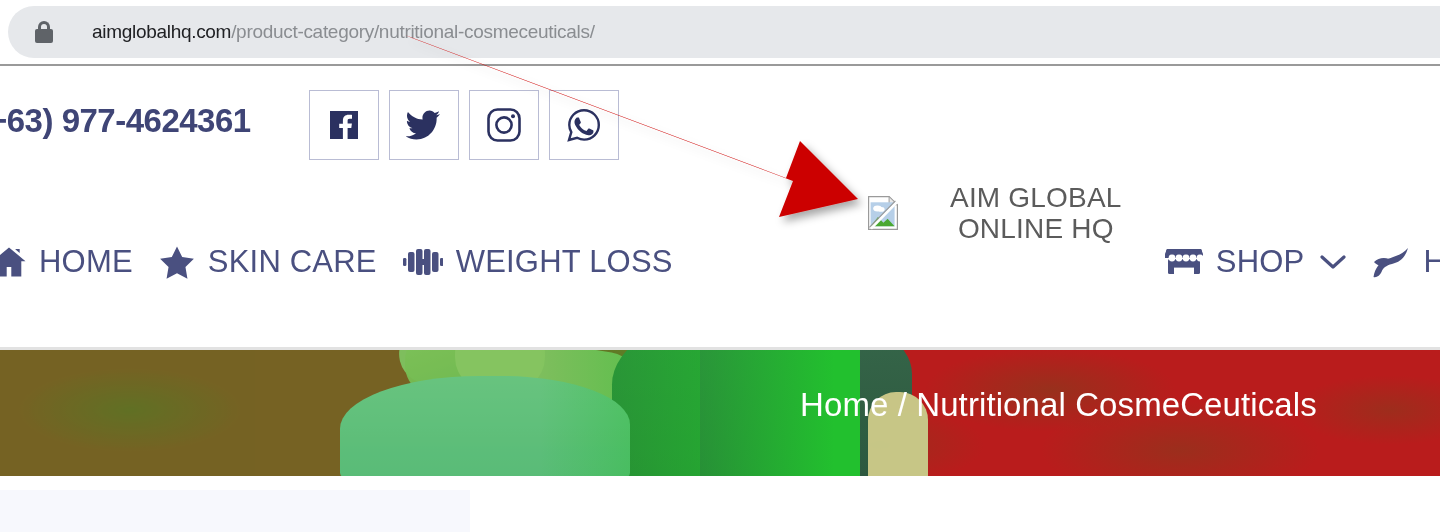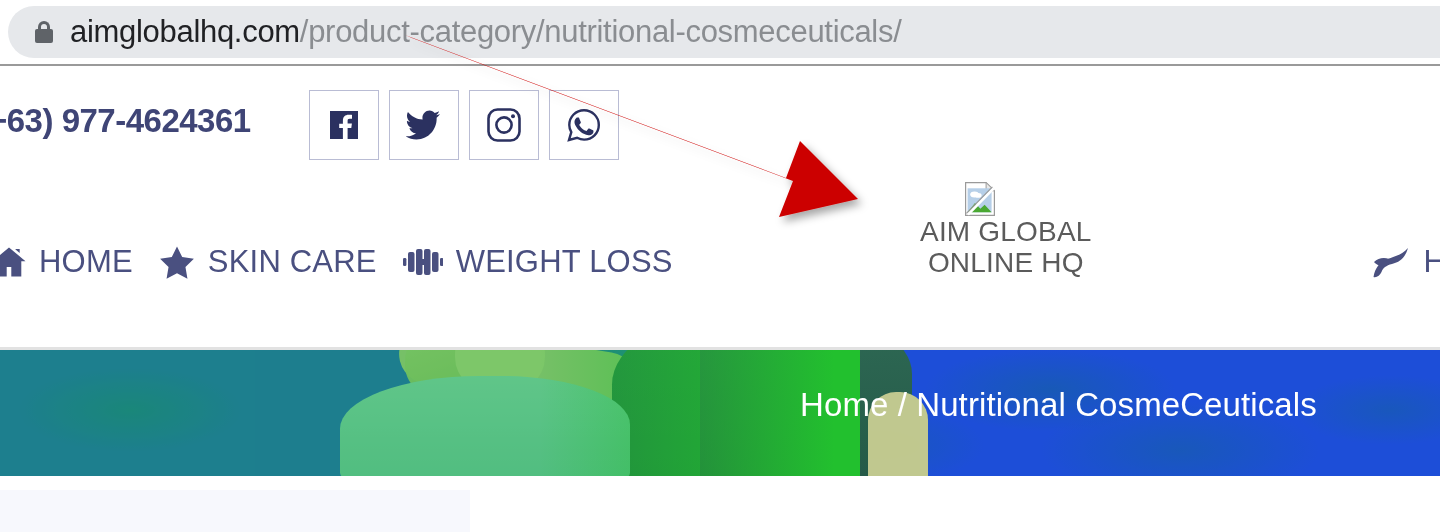--- a/index.html
+++ b/index.html
@@ -47,22 +47,22 @@
     box-sizing: border-box;
   }
   .lock-icon .body {
     position: absolute;
     left: 1px; top: 8px;
     width: 18px; height: 14px;
     background: #5f6368;
     border-radius: 2px;
   }
   .url-text {
-    margin-left: 16px;
-    font-size: 31px;
+    margin-left: 38px;
+    font-size: 19px;
     letter-spacing: -0.3px;
     white-space: nowrap;
   }
   .url-host { color: #202124; font-weight: 400; }
   .url-path { color: #8a8d91; font-weight: 400; }
 
   .urlbar-divider {
     position: absolute;
     left: 0; top: 64px;
     width: 1440px; height: 2px;
@@ -109,21 +109,20 @@
     background: #ffffff;
   }
   .social-box svg { display: block; }
 
   
   .logo-wrap {
     position: absolute;
     left: 868px; top: 116px;
     display: flex;
     align-items: center;
-    flex-direction: column;
   }
   .broken-img {
     width: 30px; height: 34px;
     flex: none;
   }
   .logo-alt {
     margin-left: 52px;
     font-size: 28px;
     color: #5b5b5b;
     line-height: 1.12;
@@ -180,21 +179,21 @@
     left: 0; top: 281px;
     width: 1440px; height: 3px;
     background: #e2e2e2;
   }
 
   
   .banner {
     position: absolute;
     left: 0; top: 284px;
     width: 1440px; height: 164px;
-    background: #1d4ed8;
+    background: #b91c1c;
     overflow: hidden;
   }
   .banner-photo {
     position: absolute;
     left: 0; top: -36px;
     width: 700px; height: 210px;
     opacity: 0.95;
   }
   
   .ph-bg-text {
@@ -402,20 +401,42 @@
             <rect x="37" y="11" width="3.4" height="8" rx="1.3" fill="#4a5080"></rect>
           </svg>
         </span>
         <span class="nav-label">WEIGHT LOSS</span>
       </div>
 
     </div>
 
     <div class="nav-right">
 
+      <div class="nav-item">
+        <span class="nav-ico">
+          <svg width="38" height="32" viewBox="0 0 38 32">
+            <path d="M2 3h34l3 9H-1z" fill="#4a5080" transform="translate(0,0)"></path>
+            <path d="M1.5 3.5h35l2.3 8H-0.8z" fill="#4a5080"></path>
+            <rect x="3" y="13" width="32" height="15" rx="1.5" fill="#4a5080"></rect>
+            <rect x="9" y="19" width="20" height="9" fill="#ffffff"></rect>
+            <rect x="9" y="19" width="20" height="2.6" fill="#4a5080"></rect>
+            <circle cx="7" cy="12" r="3.4" fill="#ffffff"></circle>
+            <circle cx="14" cy="12" r="3.4" fill="#ffffff"></circle>
+            <circle cx="21" cy="12" r="3.4" fill="#ffffff"></circle>
+            <circle cx="28" cy="12" r="3.4" fill="#ffffff"></circle>
+            <circle cx="35" cy="12" r="3.4" fill="#ffffff"></circle>
+          </svg>
+        </span>
+        <span class="nav-label">SHOP</span>
+        <span class="chev">
+          <svg width="26" height="16" viewBox="0 0 26 16">
+            <path d="M2 3l11 10L24 3" fill="none" stroke="#4a5080" stroke-width="3.2" stroke-linecap="round" stroke-linejoin="round"></path>
+          </svg>
+        </span>
+      </div>
 
       <div class="nav-item">
         <span class="nav-ico">
           <svg width="38" height="32" viewBox="0 0 38 32">
             <path d="M36 2c-3 10-8 14-16 16-6 1.5-9 4-10.5 8-1.5 3.5-5 6-8 5 1.5-9 6-15 14-18C22 10.5 30 9 36 2z" fill="#4a5080"></path>
             <path d="M2 16c4-4 10-5 15-3-4 1.5-7 4-9 7-3-1.5-5-2.5-6-4z" fill="#4a5080"></path>
           </svg>
         </span>
         <span class="nav-label">H</span>
       </div>

